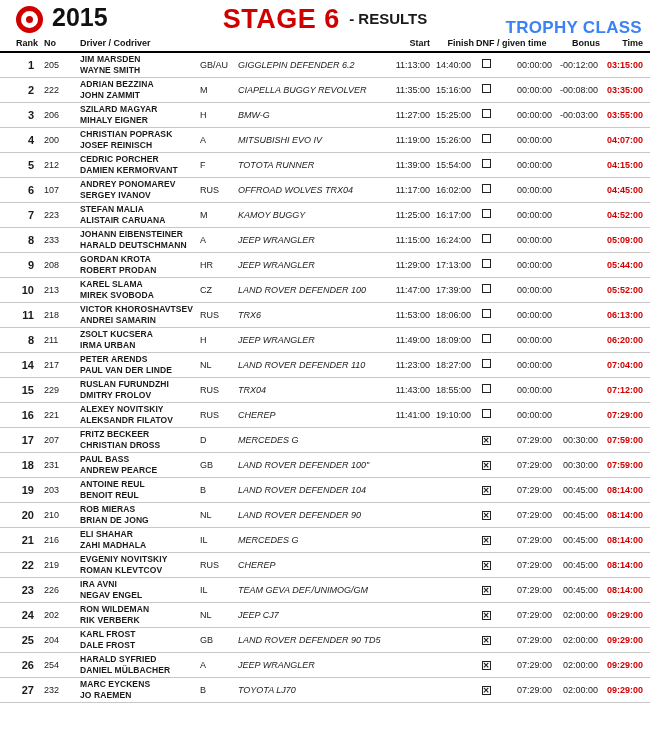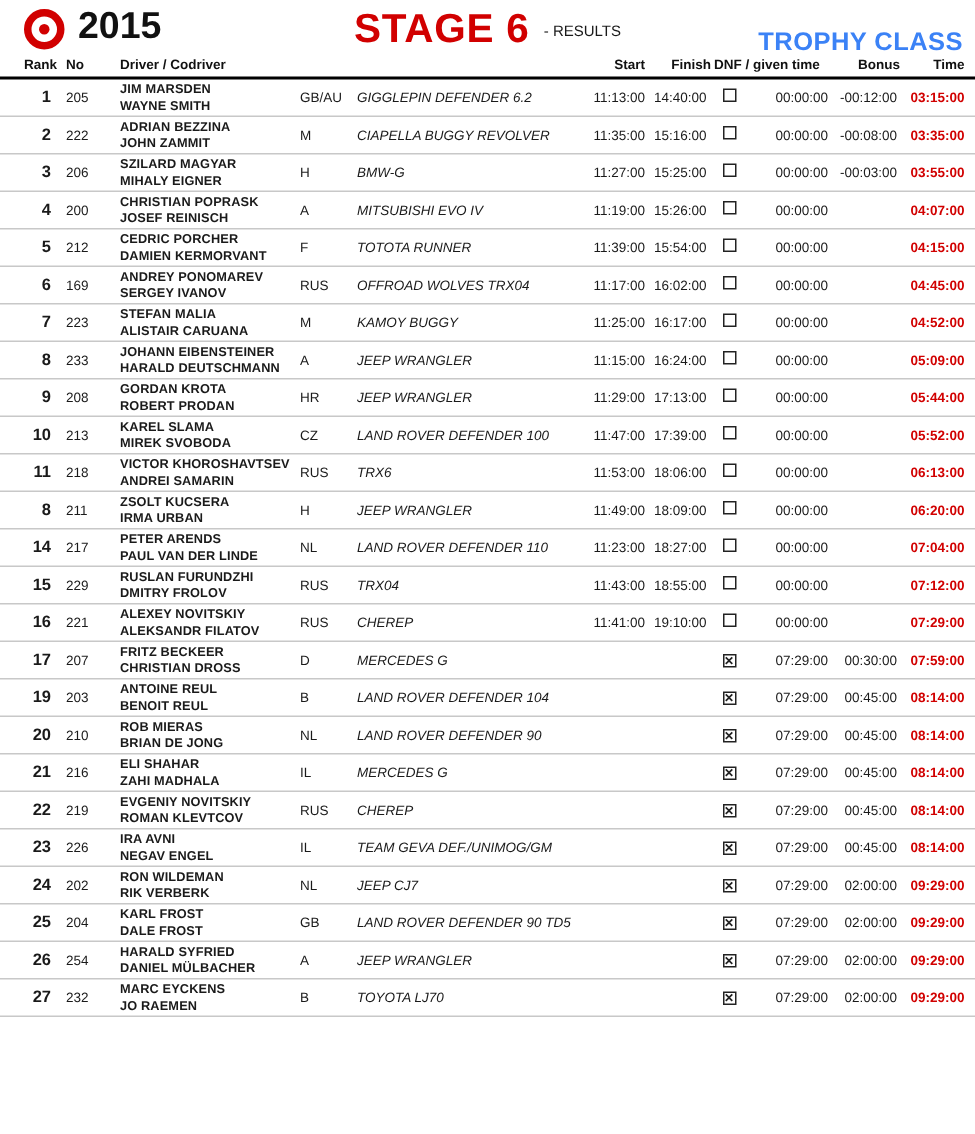--- a/index.html
+++ b/index.html
@@ -31,21 +31,21 @@
   }
   .stage-wrap {
     position: absolute; left: 0; right: 0; top: 4px;
     text-align: center; white-space: nowrap;
   }
   .stage-title {
     font-size: 27px; font-weight: bold; color: #d10000;
     letter-spacing: 0.5px; display: inline-block;
   }
   .stage-sub {
-    font-size: 10px; font-weight: normal; color: #1a1a1a;
+    font-size: 15px; font-weight: bold; color: #1a1a1a;
     display: inline-block; margin-left: 5px; vertical-align: 4px;
   }
   .class-label {
     position: absolute; right: 8px; top: 18px;
     font-size: 17px; font-weight: bold; color: #3b82f6;
     letter-spacing: 0.3px;
   }
   
   table { width: 650px; border-collapse: collapse; table-layout: fixed; }
   col.c-rank    { width: 42px; }
@@ -228,21 +228,21 @@
     <td class="dnf-cell">
       <span class="dnf-checkbox"></span>
     </td>
     <td class="num">00:00:00</td>
     <td class="num bonus"></td>
     <td class="time">04:15:00</td>
   </tr>
 
   <tr>
     <td class="rank">6</td>
-    <td class="no">169</td>
+    <td class="no">107</td>
     <td class="driver">
       <div class="nm">ANDREY PONOMAREV</div>
       <div class="nm">SERGEY IVANOV</div>
     </td>
     <td class="country">RUS</td>
     <td class="vehicle">OFFROAD WOLVES TRX04</td>
     <td class="num">11:17:00</td>
     <td class="num finish">16:02:00</td>
     <td class="dnf-cell">
       <span class="dnf-checkbox"></span>
@@ -436,20 +436,38 @@
     <td class="num"></td>
     <td class="num finish"></td>
     <td class="dnf-cell">
       <span class="dnf-checkbox checked">✕</span>
     </td>
     <td class="num">07:29:00</td>
     <td class="num bonus">00:30:00</td>
     <td class="time">07:59:00</td>
   </tr>
 
+  <tr>
+    <td class="rank">18</td>
+    <td class="no">231</td>
+    <td class="driver">
+      <div class="nm">PAUL BASS</div>
+      <div class="nm">ANDREW PEARCE</div>
+    </td>
+    <td class="country">GB</td>
+    <td class="vehicle">LAND ROVER DEFENDER 100"</td>
+    <td class="num"></td>
+    <td class="num finish"></td>
+    <td class="dnf-cell">
+      <span class="dnf-checkbox checked">✕</span>
+    </td>
+    <td class="num">07:29:00</td>
+    <td class="num bonus">00:30:00</td>
+    <td class="time">07:59:00</td>
+  </tr>
 
   <tr>
     <td class="rank">19</td>
     <td class="no">203</td>
     <td class="driver">
       <div class="nm">ANTOINE REUL</div>
       <div class="nm">BENOIT REUL</div>
     </td>
     <td class="country">B</td>
     <td class="vehicle">LAND ROVER DEFENDER 104</td>

